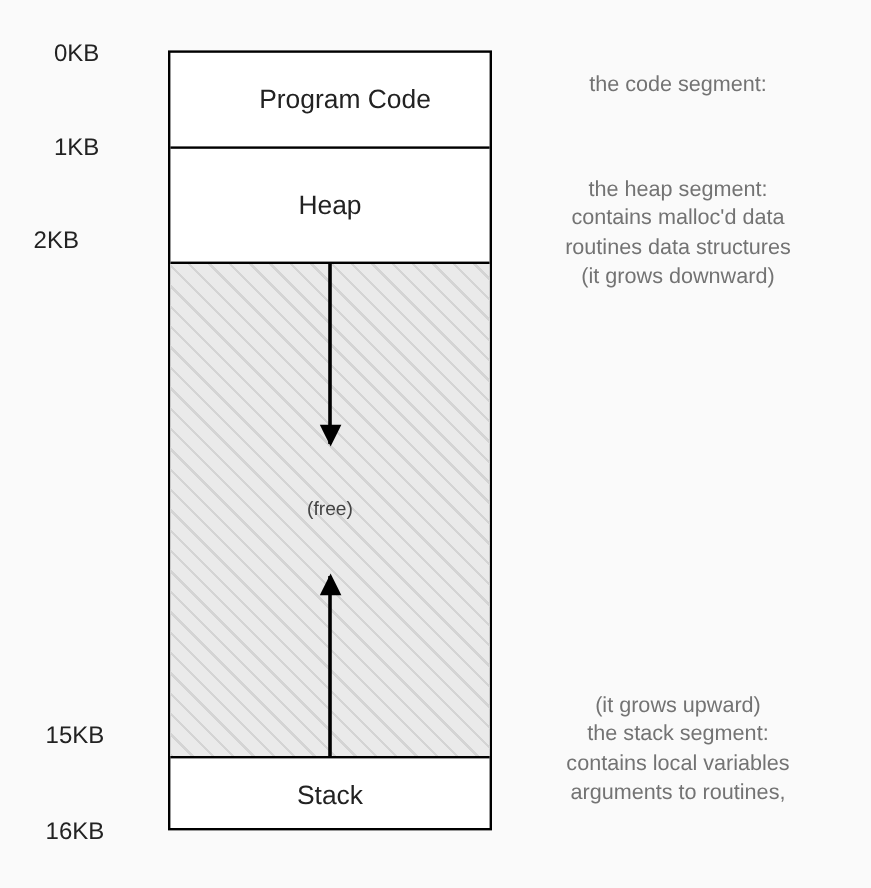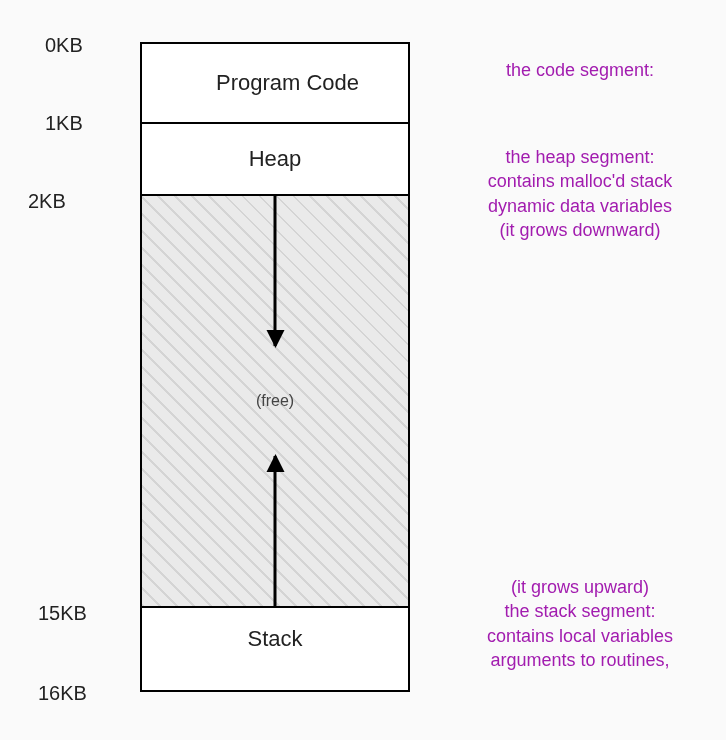--- a/index.html
+++ b/index.html
@@ -36,21 +36,21 @@
   .segment {
     border-top: 2px solid #000;
     text-align: center;
     font-size: 22px;
     display: flex;
     align-items: center;
     justify-content: center;
   }
   .segment.first { border-top: none; }
   .code  { height: 78px; padding-left: 25px; }
-  .heap  { height: 72px; }
+  .heap  { height: 96px; }
   .stack { height: 64px; }
   .free {
     height: 412px;
     position: relative;
     background-color: #eaeaea;
     background-image: repeating-linear-gradient(
       45deg,
       #d4d4d4 0px, #d4d4d4 2px,
       transparent 2px, transparent 12px
     );
@@ -87,24 +87,24 @@
     bottom: -2px;
     border-top: 18px solid #000;
   }
   .arrow-up::after {
     top: -2px;
     border-bottom: 18px solid #000;
   }
   
   .desc {
     position: absolute;
-    left: 445px;
+    left: 430px;
     width: 270px;
     font-size: 18px;
-    color: #a21caf;
+    color: #737373;
     line-height: 1.35;
     text-align: center;
   }
 </style>
 </head>
 <body>
 
 <div class="stage">
 
   <div class="addr" style="top:34px;left:45px;">0KB</div>
@@ -122,22 +122,22 @@
       <div class="arrow arrow-up"></div>
     </div>
     <div class="segment stack">Stack</div>
   </div>
 
   <div class="desc" style="top:58px;">
     <div>the code segment:</div>
   </div>
   <div class="desc" style="top:145px;">
     <div>the heap segment:</div>
-    <div>contains malloc'd stack</div>
-    <div>dynamic data variables</div>
+    <div>contains malloc'd data</div>
+    <div>routines data structures</div>
     <div>(it grows downward)</div>
   </div>
   <div class="desc" style="top:575px;">
     <div>(it grows upward)</div>
     <div>the stack segment:</div>
     <div>contains local variables</div>
     <div>arguments to routines,</div>
   </div>
 
 </div>

